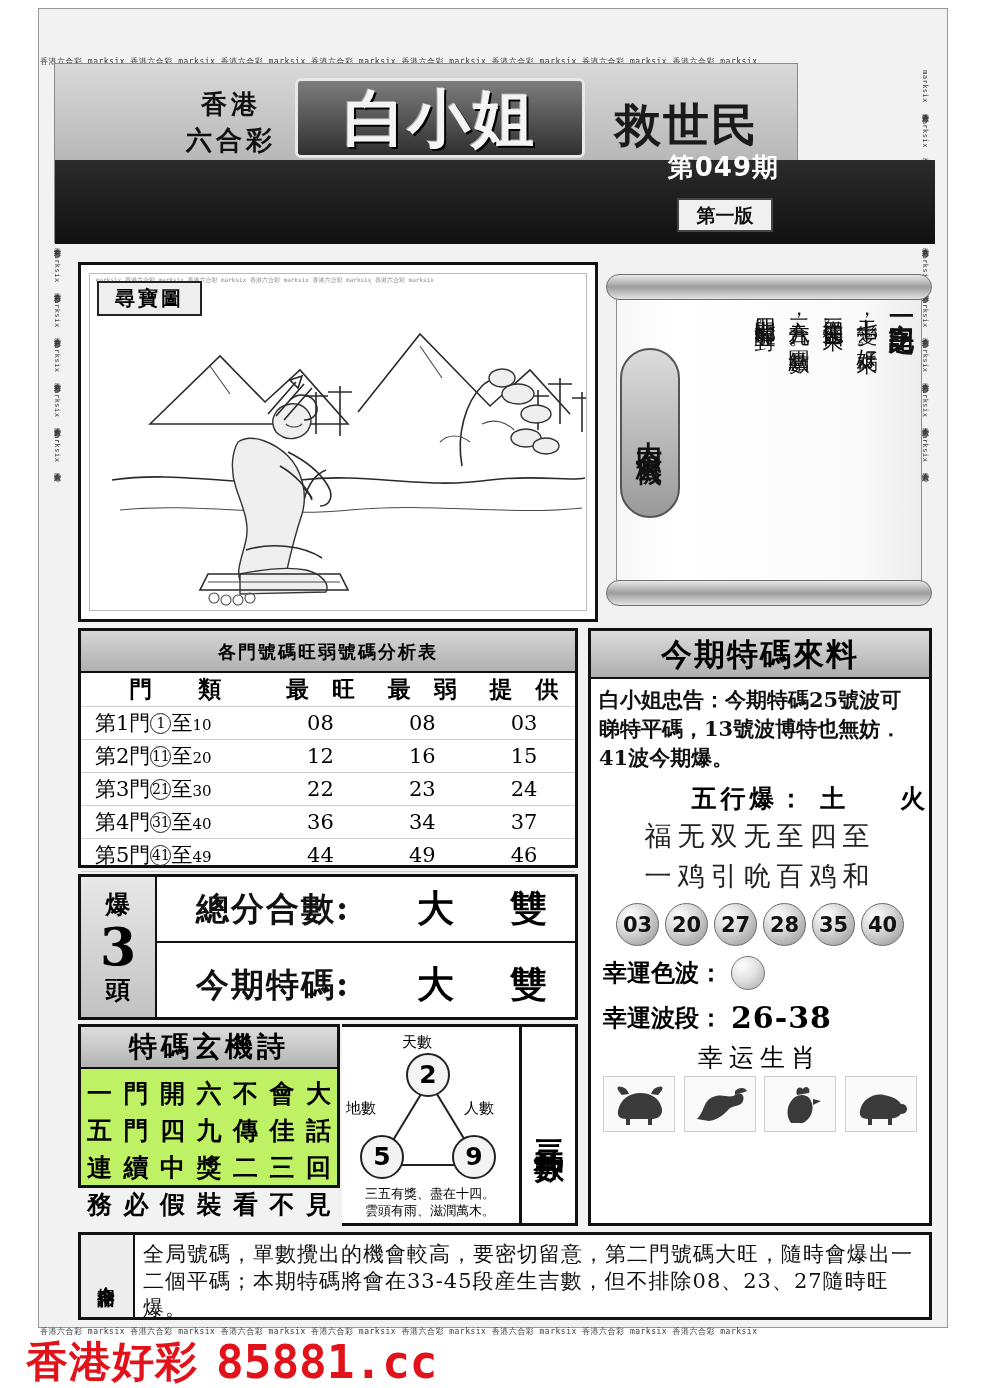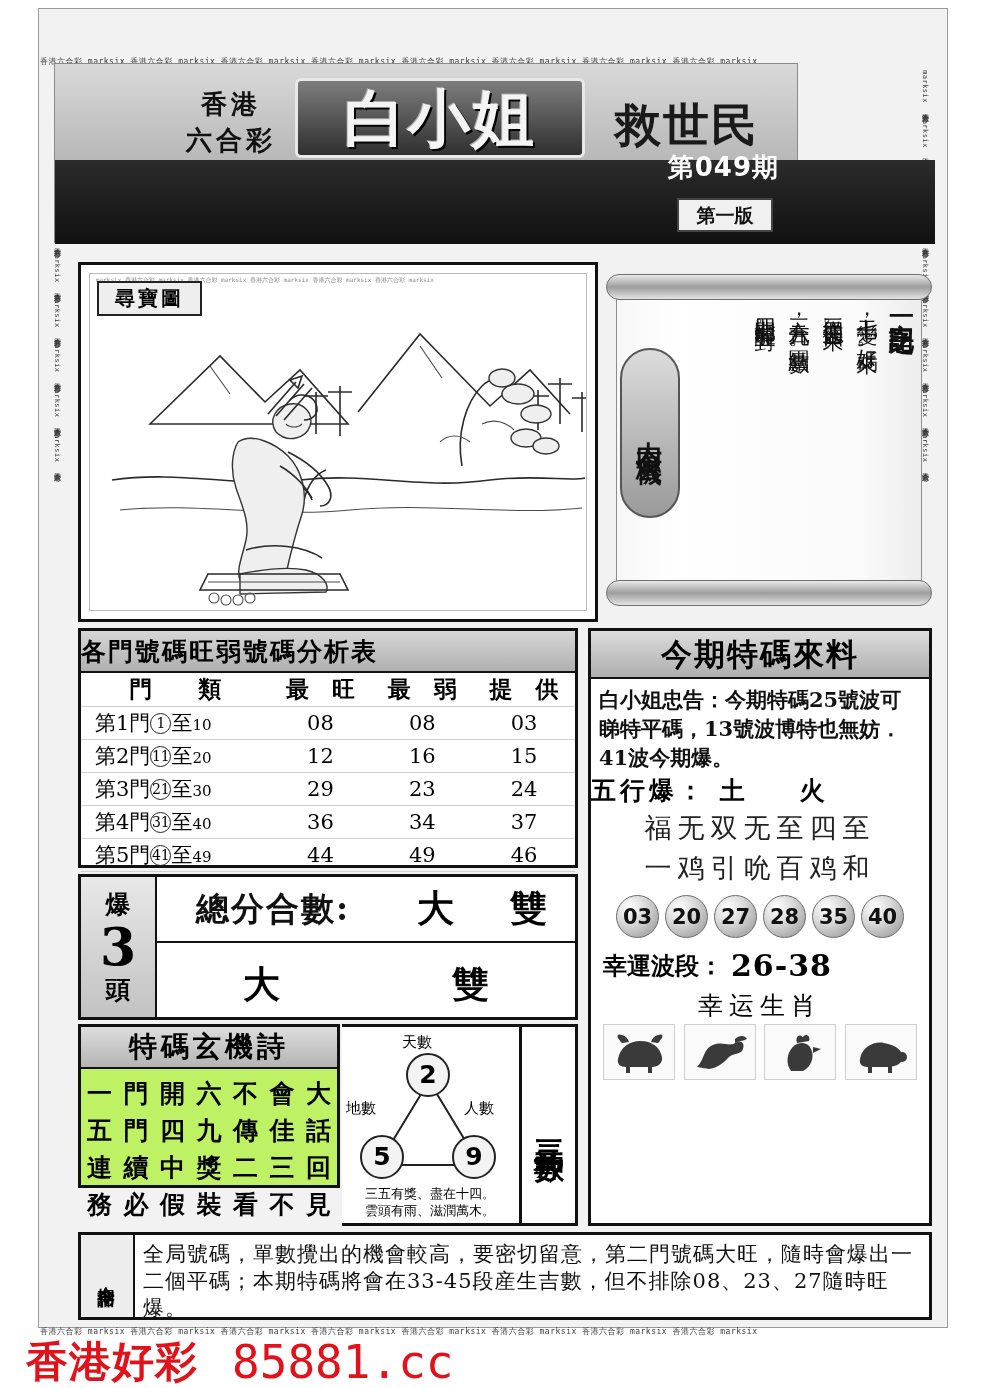--- a/index.html
+++ b/index.html
@@ -144,21 +144,21 @@
   }
 
   
   .tbl-box {
     position:absolute; left:78px; top:628px; width:500px; height:240px;
     background:#fff; border:3px solid #111;
   }
   .tbl-title {
     height:42px; background:linear-gradient(180deg,#d6d6d6,#b0b0b0);
     border-bottom:2px solid #111;
-    font-size:25px; font-weight:bold; line-height:42px;
+    text-align:center; font-size:18px; font-weight:bold; line-height:42px;
     letter-spacing:2px; font-family:"DejaVu Serif","Liberation Serif",serif;
   }
   table.ana { width:100%; border-collapse:collapse; }
   table.ana th, table.ana td {
     font-family:"DejaVu Serif","Liberation Serif",serif;
     text-align:center; font-size:21px; height:33px;
     border-bottom:1px solid #cfcfcf;
   }
   table.ana th { font-size:23px; font-weight:bold; }
   table.ana td.mk { text-align:left; padding-left:14px; font-size:21px; white-space:nowrap; }
@@ -179,21 +179,21 @@
     border-bottom:2px solid #111;
     text-align:center; font-size:31px; font-weight:bold; line-height:46px;
     letter-spacing:2px; font-family:"DejaVu Serif","Liberation Serif",serif;
   }
   .rb-note {
     padding:6px 8px 0 8px;
     font-size:21px; line-height:29px; font-weight:bold;
     font-family:"DejaVu Serif","Liberation Serif",serif; color:#111;
   }
   .rb-wuxing {
-    text-align:left; font-size:25px; font-weight:bold; margin-top:2px;
+    text-align:right; font-size:25px; font-weight:bold; margin-top:10px;
     letter-spacing:4px; font-family:"DejaVu Serif","Liberation Serif",serif;
   }
   .rb-brush {
     text-align:center; font-size:27px; line-height:38px; margin-top:2px;
     font-family:"DejaVu Serif","Liberation Serif",serif; letter-spacing:6px;
     color:#222;
   }
   .balls { display:flex; justify-content:center; gap:6px; margin-top:8px; }
   .ball {
     width:43px; height:43px; border-radius:50%;
@@ -322,21 +322,21 @@
   
   .footer {
     position:absolute; left:26px; top:1336px; width:940px; height:52px;
     display:flex; align-items:center;
   }
   .foot-cn {
     font-size:42px; font-weight:bold; color:#e2121b; letter-spacing:1px;
     font-family:"DejaVu Serif","Liberation Serif",serif;
   }
   .foot-num {
-    font-size:46px; font-weight:normal; color:#e2121b; margin-left:34px;
+    font-size:46px; font-weight:bold; color:#e2121b; margin-left:18px;
     font-family:"DejaVu Sans Mono", monospace;
   }
 
   
   .ln { fill:none; stroke:#2a2a2a; stroke-width:1.6; }
   .ln2 { fill:none; stroke:#4a4a4a; stroke-width:1.1; }
   .fillg { fill:#efefef; stroke:#333; stroke-width:1.4; }
 </style>
 </head>
 <body>
@@ -460,21 +460,21 @@
           <td>03</td>
         </tr>
         <tr>
           <td class="mk"><span>第2門</span><span class="circ">11</span><span>至</span><span class="sm">20</span></td>
           <td>12</td>
           <td>16</td>
           <td>15</td>
         </tr>
         <tr>
           <td class="mk"><span>第3門</span><span class="circ">21</span><span>至</span><span class="sm">30</span></td>
-          <td>29</td>
+          <td>22</td>
           <td>23</td>
           <td>24</td>
         </tr>
         <tr>
           <td class="mk"><span>第4門</span><span class="circ">31</span><span>至</span><span class="sm">40</span></td>
           <td>36</td>
           <td>34</td>
           <td>37</td>
         </tr>
         <tr>
@@ -502,20 +502,24 @@
     <div class="rb-brush">一鸡引吮百鸡和</div>
     <div class="balls">
       <div class="ball">03</div>
       <div class="ball">20</div>
       <div class="ball">27</div>
       <div class="ball">28</div>
       <div class="ball">35</div>
       <div class="ball">40</div>
     </div>
     <div class="rb-line">
+      <span>幸運色波：</span>
+      <span class="colorball"></span>
+    </div>
+    <div class="rb-line">
       <span>幸運波段：</span>
       <span class="rb-band">26-38</span>
     </div>
     <div class="rb-zodiac-title">幸运生肖</div>
     <div class="zodiacs">
       <div class="zcell">
         <svg width="62" height="46" viewBox="0 0 62 46">
           <path d="M10 30 C12 18 22 12 32 12 C44 12 52 18 54 28 C55 34 50 38 44 38 L18 38 C12 38 9 35 10 30 Z" fill="#3a3a3a"></path>
           <path d="M14 14 C8 8 8 4 14 6 C18 7 20 10 21 13 Z" fill="#3a3a3a"></path>
           <path d="M50 14 C56 8 56 4 50 6 C46 7 44 10 43 13 Z" fill="#3a3a3a"></path>
@@ -555,20 +559,21 @@
     </div>
     <div class="mid-rows">
       <div class="mid-row">
         <div class="mid-label">總分合數:</div>
         <div class="mid-vals">
           <span>大</span>
           <span>雙</span>
         </div>
       </div>
       <div class="mid-row">
+        <div class="mid-label">今期特碼:</div>
         <div class="mid-vals">
           <span>大</span>
           <span>雙</span>
         </div>
       </div>
     </div>
   </div>
 
   <div class="poem-box">
     <div class="poem-title">特碼玄機詩</div>

